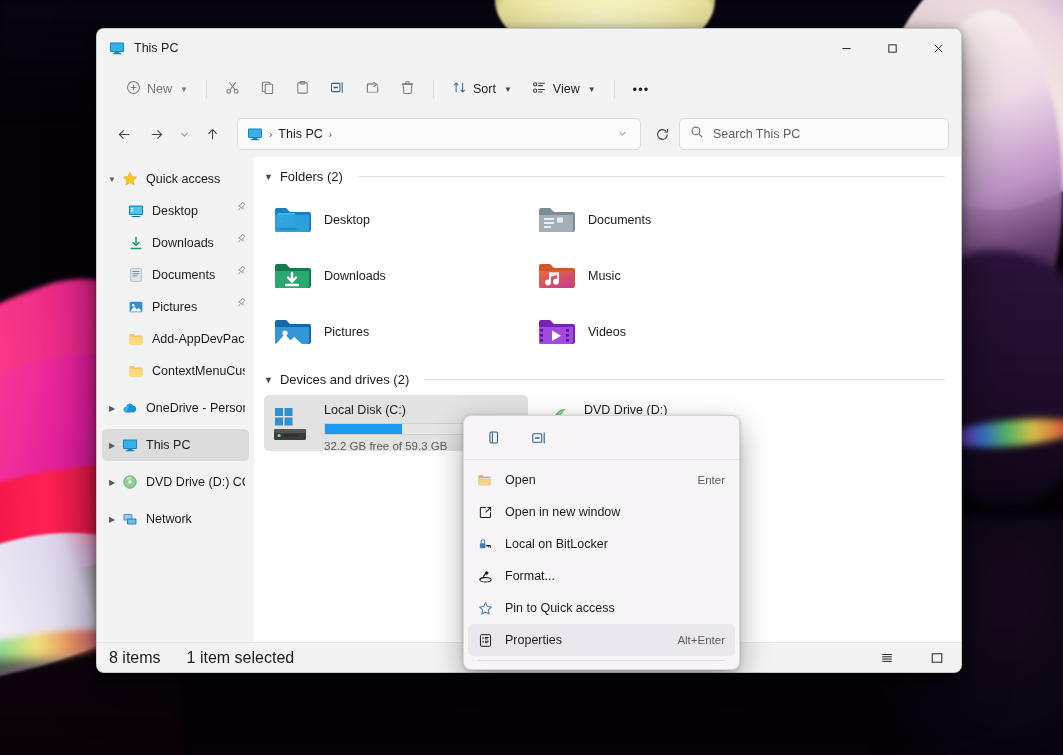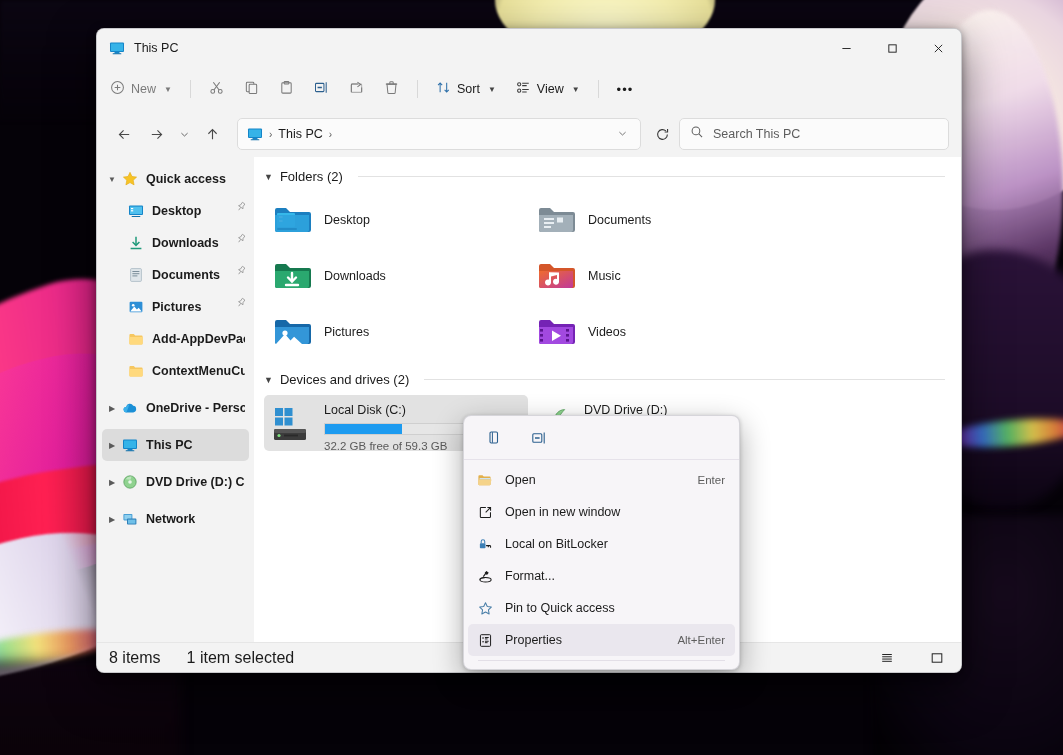--- a/index.html
+++ b/index.html
@@ -133,21 +133,21 @@
     width: 46px; height: 38px;
     display: flex; align-items: center; justify-content: center;
     color: #1b1b1b;
   }
 
   
   .toolbar {
     height: 44px; flex: 0 0 44px;
     display: flex; align-items: center;
     background: #f3f3f3;
-    padding: 0 4px;
+    padding: 0 20px;
     gap: 2px;
   }
   .tbitem {
     height: 32px; border-radius: 5px;
     display: flex; align-items: center; gap: 6px;
     padding: 0 9px; color: #7a7a7a; font-size: 12.5px;
   }
   .tbitem.enabled { color: #1b1b1b; }
   .tbsep { width: 1px; height: 18px; background: #d8d8d8; margin: 0 7px; flex: 0 0 1px; }
   .chev { font-size: 8px; color: #7a7a7a; margin-left: 2px; }
@@ -201,21 +201,21 @@
     height: 32px; margin: 0 5px; border-radius: 5px;
     display: flex; align-items: center; padding-right: 4px;
     font-size: 12.5px; color: #1b1b1b; white-space: nowrap;
   }
   .navitem.selected { background: #dcdcdc; }
   .navexp {
     width: 20px; flex: 0 0 20px; text-align: center;
     font-size: 8px; color: #5a5a5a;
   }
   .navico { width: 16px; height: 16px; flex: 0 0 16px; margin-right: 8px; }
-  .navlabel { overflow: hidden; font-weight: bold; }
+  .navlabel { overflow: hidden; }
   .pin { margin-left: auto; color: #9a9a9a; flex: 0 0 auto; padding-right: 4px; }
   .navgroup-gap { height: 5px; }
 
   
   .content { flex: 1 1 auto; background: #ffffff; position: relative; overflow: hidden; }
   .grouphdr {
     display: flex; align-items: center; gap: 7px;
     padding: 12px 16px 4px 10px; color: #1b1b1b; font-size: 13px;
   }
   .grouphdr .gchev { font-size: 9px; color: #444; }

